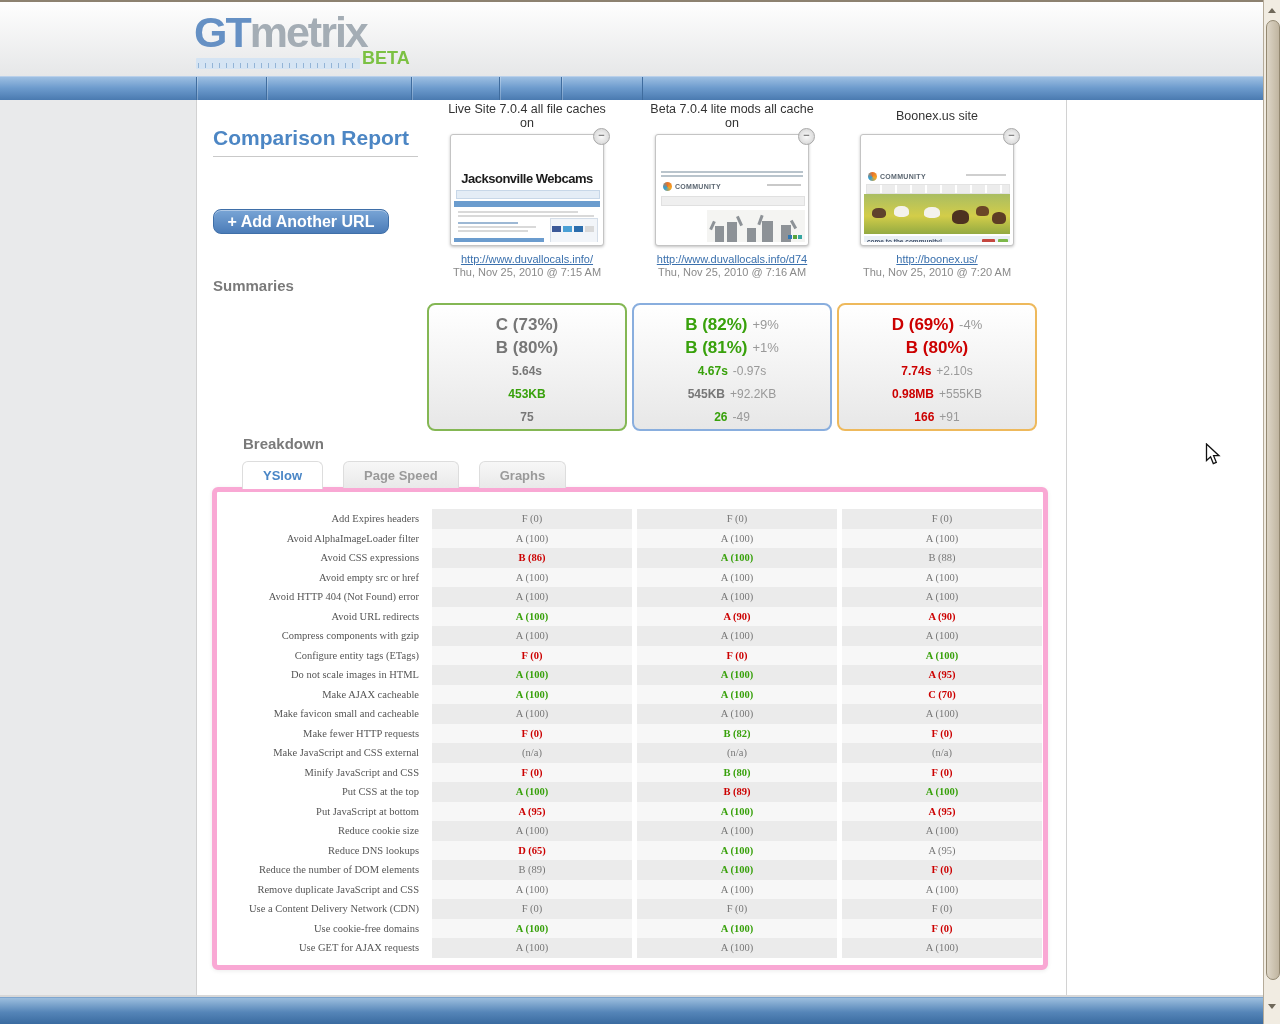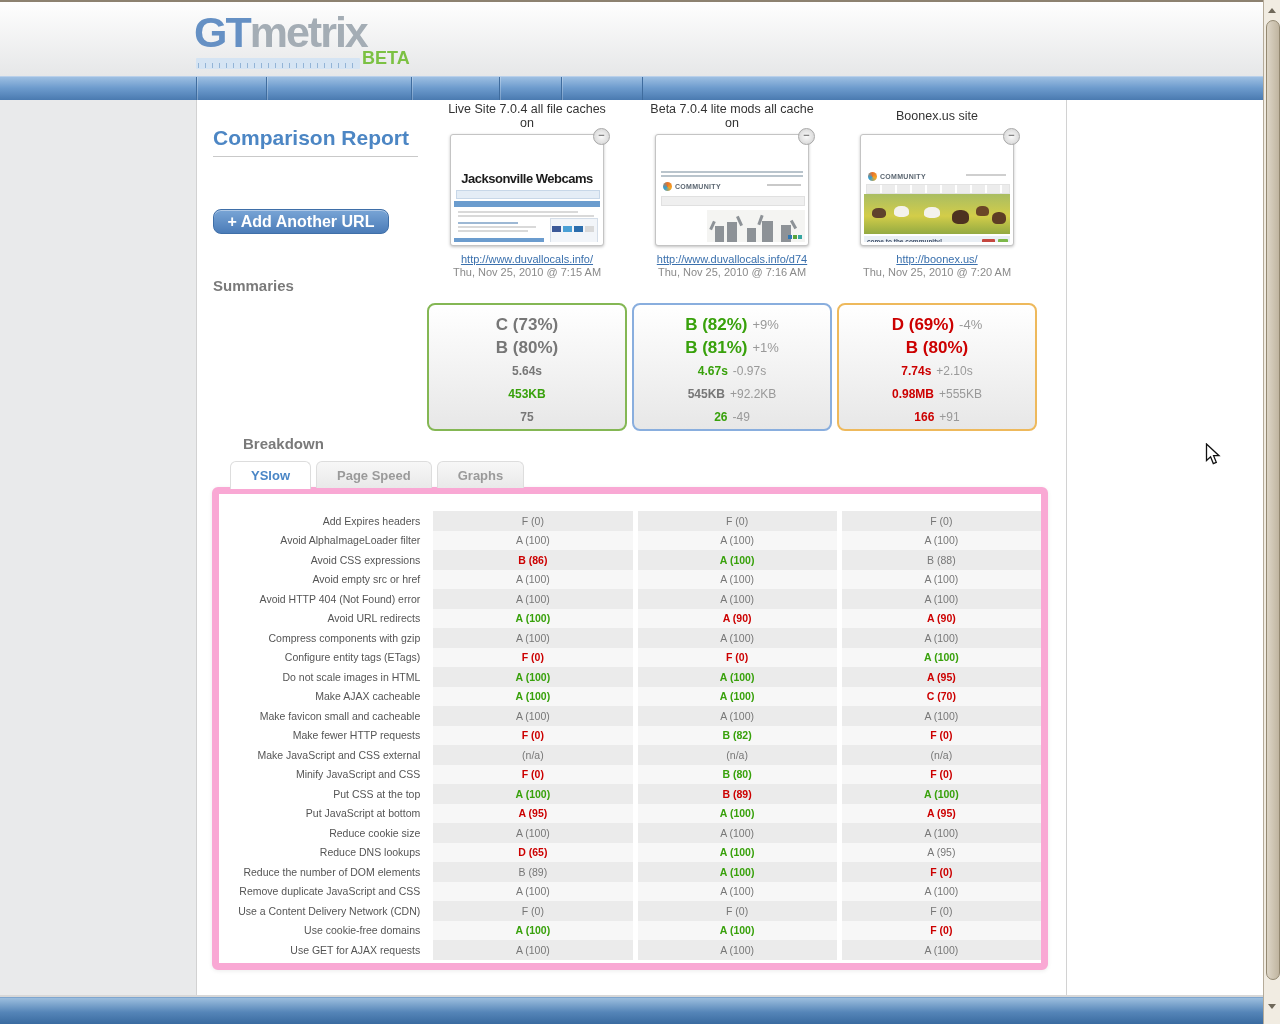--- a/index.html
+++ b/index.html
@@ -97,28 +97,28 @@
              font-size:12px;font-weight:bold;color:#666;}
   .cards{position:absolute;left:427px;top:303px;display:flex;gap:5px;}
   .card{width:196px;height:116px;border-radius:8px;padding:8px 0 0;border:2px solid #ccc;
         background:linear-gradient(#ffffff,#e7e7e7);}
   .card-row{height:23px;display:flex;align-items:center;justify-content:center;gap:5px;}
   .card-row.grade .val{font-size:17px;font-weight:bold;}
   .card-row.metric .val{font-size:12px;font-weight:bold;}
   .card-row .delta{font-size:12px;color:#999;}
   .card-row.grade .delta{font-size:13px;}
   
-  .tabs{position:absolute;left:230px;top:461px;display:flex;gap:5px;z-index:2;}
+  .tabs{position:absolute;left:242px;top:461px;display:flex;gap:20px;z-index:2;}
   .tab{height:26px;padding:0 20px;display:flex;align-items:center;border:1px solid #ddd;
        border-bottom:none;border-radius:6px 6px 0 0;font-size:13px;font-weight:bold;cursor:pointer;
        background:linear-gradient(#f7f7f7,#e9e9e9);color:#9a9a9a;}
   .tab.active{background:#fff;color:#4a86c6;height:27px;}
   .panel{position:absolute;left:212px;top:487px;width:836px;height:483px;background:#fff;
-         border:7px solid #f9a8d4;border-radius:6px;box-shadow:0 1px 4px rgba(0,0,0,.08);
-         box-sizing:border-box;padding-top:17px;}
+         border:5px solid #f9a8d4;border-radius:6px;box-shadow:0 1px 4px rgba(0,0,0,.08);
+         box-sizing:border-box;padding-top:17px;font-family:Liberation Serif, serif;}
   .yrow{height:19.5px;display:flex;align-items:stretch;}
   .yrow .rlabel{width:202px;padding-right:8px;display:flex;align-items:center;justify-content:flex-end;
                 font-size:10.5px;color:#555;white-space:nowrap;}
   .yrow .cell{width:200px;margin-left:5px;display:flex;align-items:center;justify-content:center;
               font-size:10.5px;}
   .yrow.odd .cell{background:#ebebeb;}
   .yrow.even .cell{background:#f7f7f7;}
   .cell.c-green,.cell.c-red{font-weight:bold;}
   
   .scrollbar{position:absolute;right:0;top:0;width:17px;height:1024px;background:#f1ece2;

